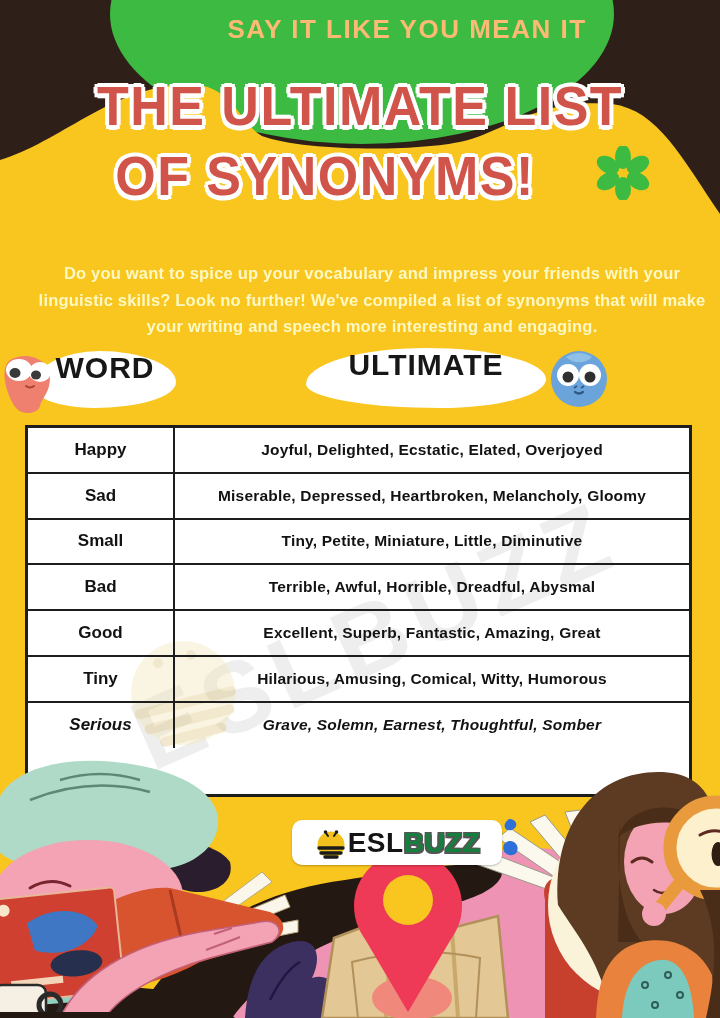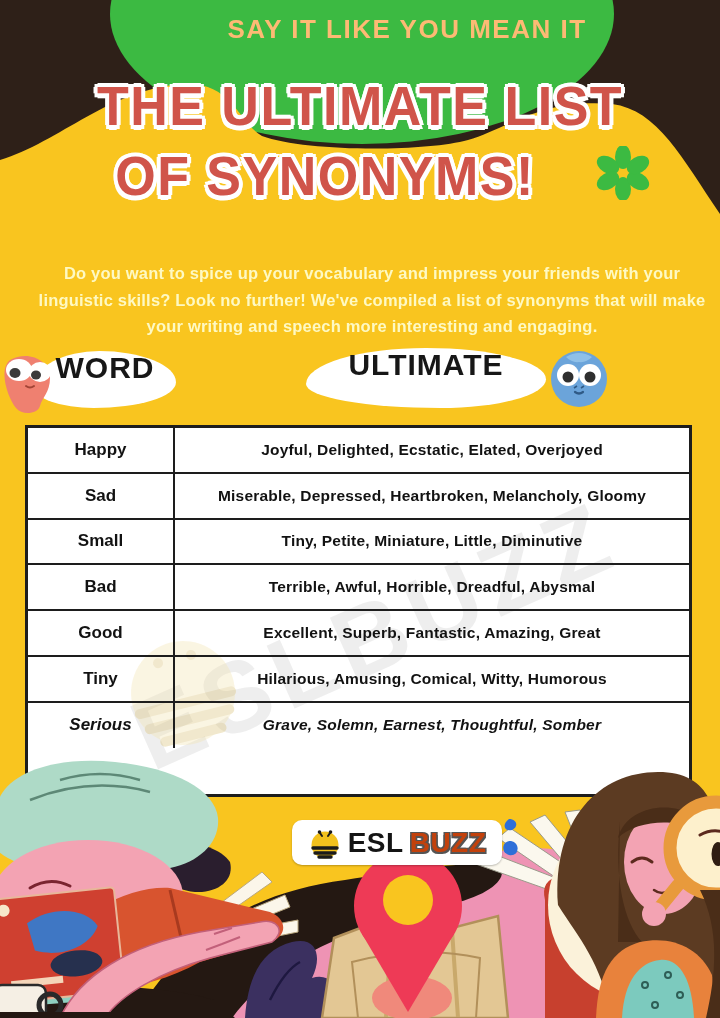--- a/index.html
+++ b/index.html
@@ -56,26 +56,26 @@
     position:absolute;left:110px;top:255px;z-index:1;pointer-events:none;
     font-weight:800;font-size:100px;letter-spacing:8px;color:rgba(120,120,120,.13);
     transform:rotate(-24deg);transform-origin:left center;white-space:nowrap;
   }
   .wm-bee{position:absolute;left:90px;top:200px;z-index:1;opacity:.35;pointer-events:none;transform:rotate(-14deg);}
 
   .illus{position:absolute;left:0;top:738px;z-index:3;}
 
   .logo{
     position:absolute;left:292px;top:820px;width:210px;height:45px;z-index:4;
-    background:#fff;border-radius:10px;display:flex;align-items:center;justify-content:center;gap:6px;
+    background:#fff;border-radius:10px;display:flex;align-items:center;justify-content:center;gap:0;
     box-shadow:0 1px 2px rgba(0,0,0,.25);
   }
   .logo .esl{font-weight:800;font-size:28px;color:#141414;letter-spacing:.5px;}
   .logo .buzz{
-    font-weight:800;font-size:28px;color:#c2410c;letter-spacing:.5px;
+    font-weight:800;font-size:28px;color:#15803d;letter-spacing:.5px;
     text-shadow:-1.5px -1.5px 0 #555,1.5px -1.5px 0 #555,-1.5px 1.5px 0 #555,1.5px 1.5px 0 #555;
   }
   .squiggle{position:absolute;left:499px;top:817px;z-index:4;}
 </style>
 </head>
 <body>
 
 <div class="poster">
 
   <svg class="bg" width="720" height="1018" viewBox="0 0 720 1018">

